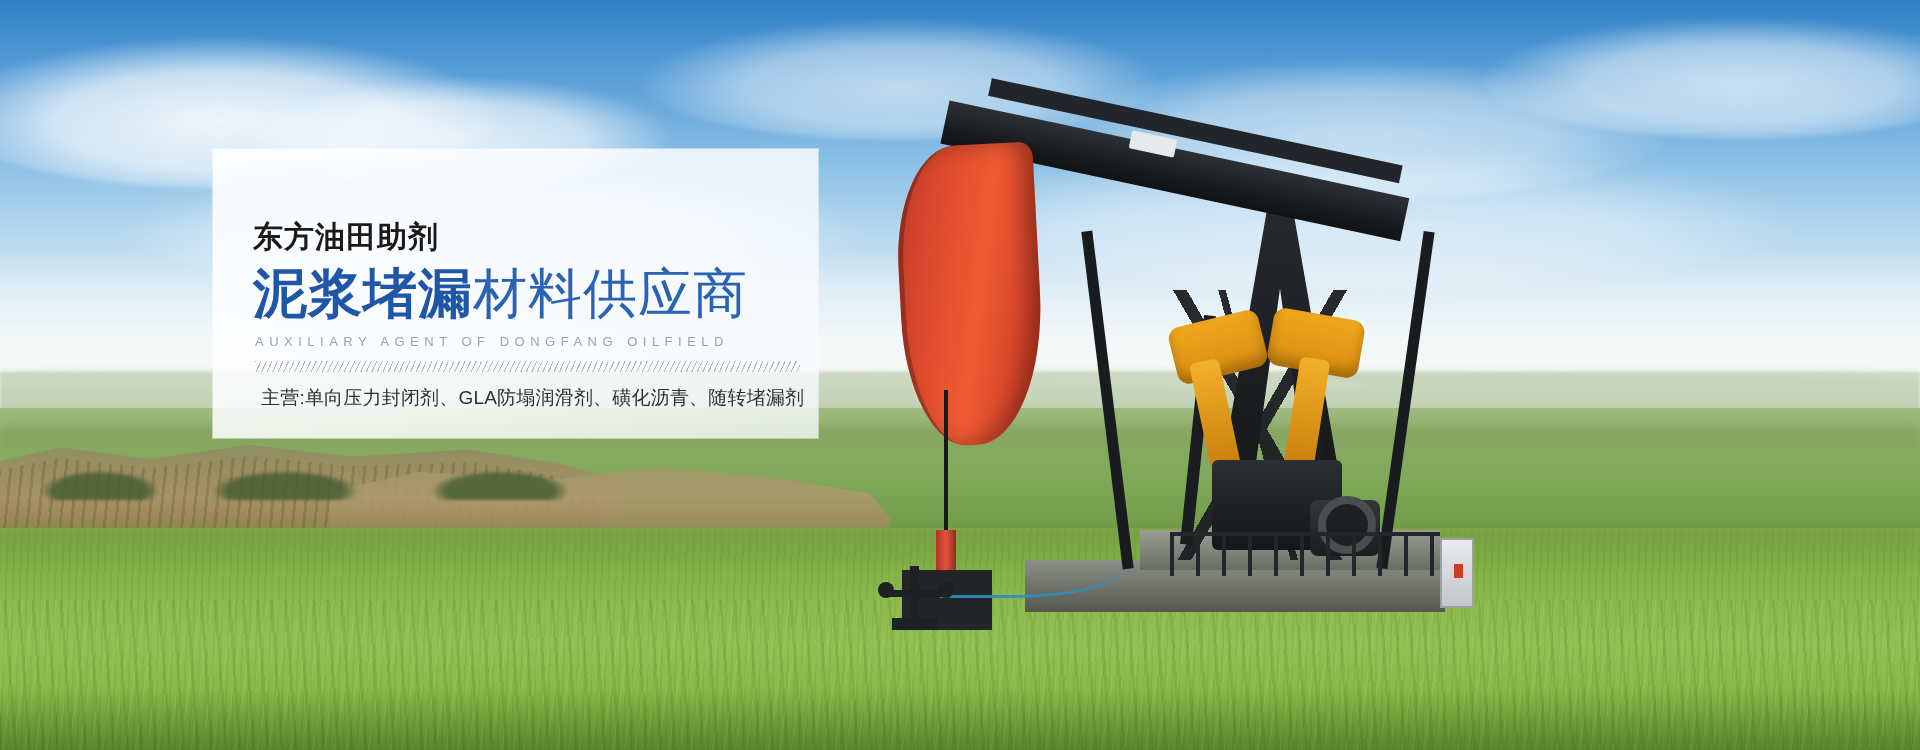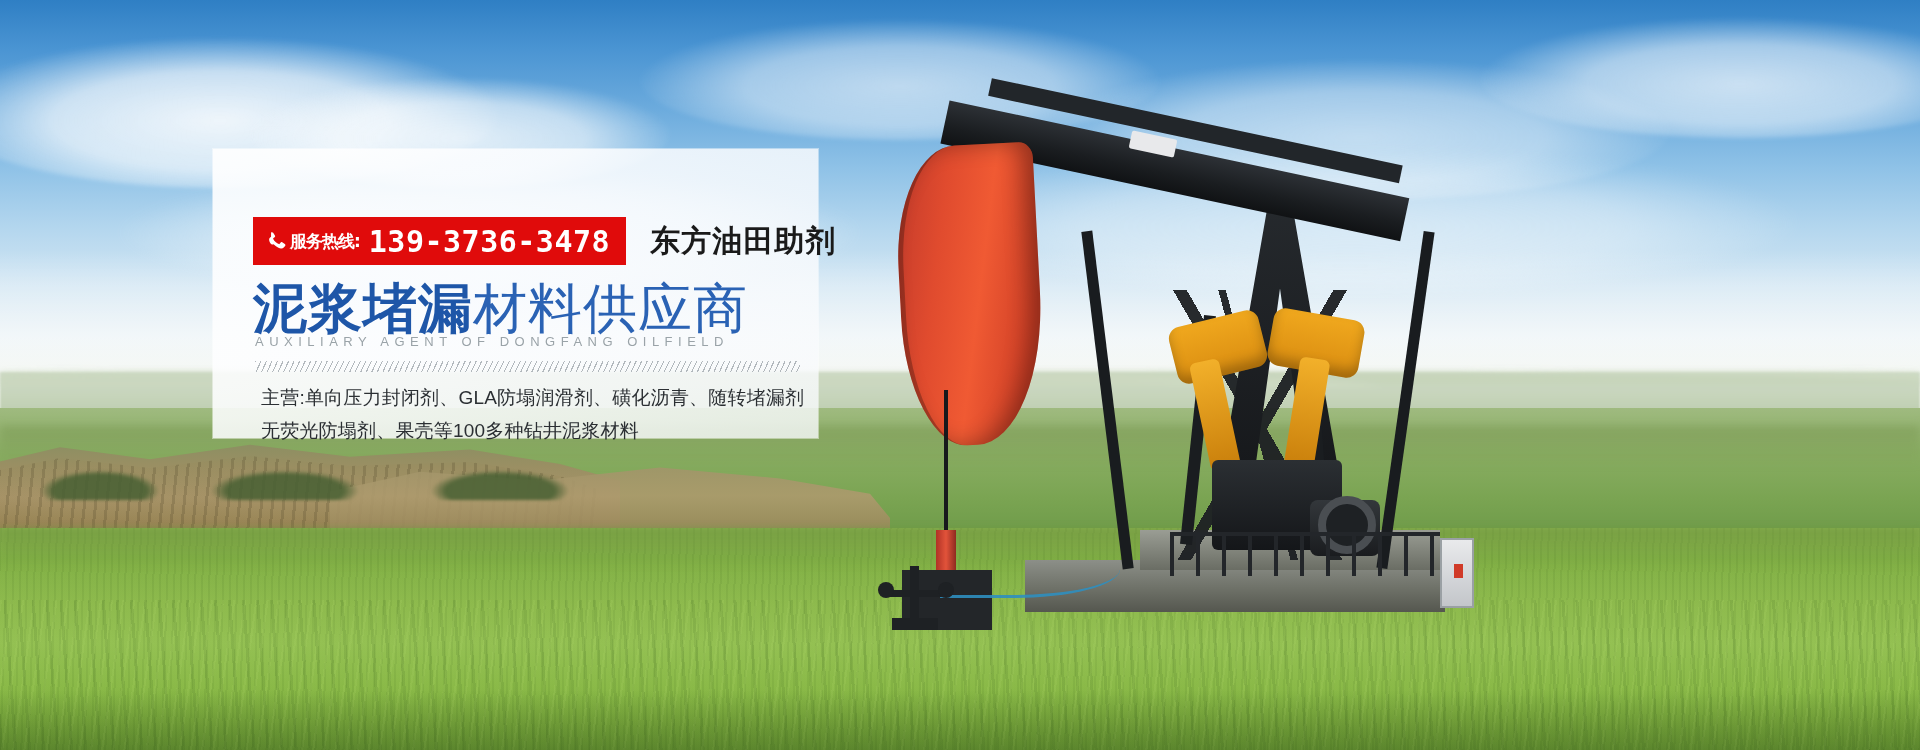--- a/index.html
+++ b/index.html
@@ -298,21 +298,21 @@
     font-size:30px; font-weight:bold; letter-spacing:.5px;
     margin-left:9px;
     font-family:"DejaVu Sans Mono","Liberation Mono",monospace;
   }
   .brand {
     font-size:30px; font-weight:bold; color:#1a1a1a; letter-spacing:1px;
     white-space:nowrap;
   }
 
   .headline {
-    position:absolute; left:0; top:131px;
+    position:absolute; left:0; top:116px;
     font-size:54px; line-height:1.06; white-space:nowrap;
   }
   .headline .h-strong {
     color:#1e56a8; font-weight:bold; letter-spacing:1px;
   }
   .headline .h-light {
     color:#2a62b4; font-weight:normal; letter-spacing:1px;
   }
 
   .subtitle {
@@ -405,40 +405,30 @@
       <i style="left:8px;  top:22px; width:16px; height:16px; border-radius:50%;"></i>
       <i style="left:68px; top:22px; width:16px; height:16px; border-radius:50%;"></i>
       <i style="left:22px; top:58px; width:46px; height:12px;"></i>
     </div>
   </div>
 
   <div class="panel">
     <div class="panel-inner">
 
       <div class="row-top">
-        <div class="hotline">
-          <span class="phone-ic">
-            <svg viewBox="0 0 24 24" width="22" height="22" aria-hidden="true">
-              <path fill="#ffffff" d="M6.6 2.8c.7-.6 1.8-.5 2.3.3l1.9 2.8c.4.6.3 1.4-.3 1.9l-1.3 1c-.3.2-.4.6-.2.9.6 1.2 1.5 2.4 2.6 3.4 1.1 1 2.3 1.8 3.5 2.3.3.1.7 0 .9-.3l.9-1.3c.4-.6 1.3-.8 1.9-.4l2.8 1.8c.8.5.9 1.6.3 2.3l-1.5 1.7c-.8.9-2 1.3-3.2 1-2.6-.6-5.4-2.3-7.8-4.7C7 16.9 5.2 14.1 4.6 11.5c-.3-1.2.1-2.4 1-3.2l1-.9z"></path>
-            </svg>
-          </span>
-          <span class="lbl">服务热线:</span>
-          <span class="num">139-3736-3478</span>
-        </div>
         <div class="brand">东方油田助剂</div>
       </div>
 
       <div class="headline">
         <span class="h-strong">泥浆堵漏</span><span class="h-light">材料供应商</span>
       </div>
 
       <div class="subtitle">AUXILIARY AGENT OF DONGFANG OILFIELD</div>
       <div class="hatch"></div>
 
       <div class="desc">
         <div>主营:单向压力封闭剂、GLA防塌润滑剂、磺化沥青、随转堵漏剂</div>
-        <div>无荧光防塌剂、果壳等100多种钻井泥浆材料</div>
       </div>
 
     </div>
   </div>
 
 </div>
 
 </body></html>

